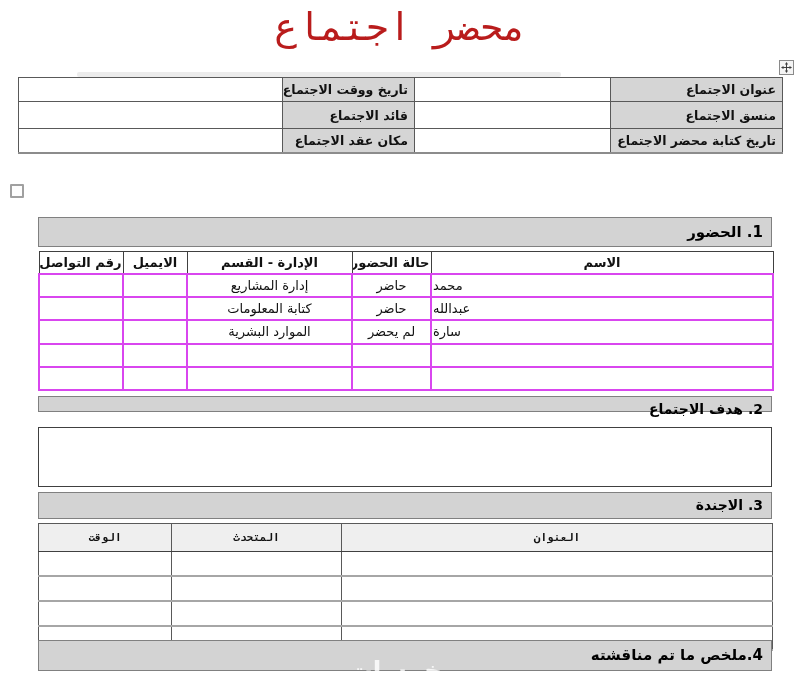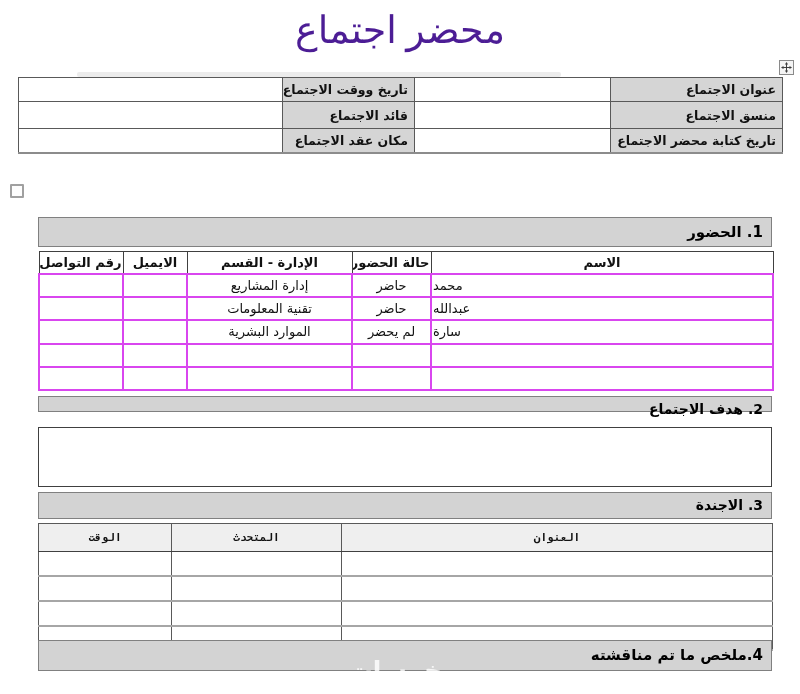--- a/index.html
+++ b/index.html
@@ -1,20 +1,20 @@
 <!DOCTYPE html>
 <html lang="ar" dir="rtl"><head>
 <meta charset="utf-8">
 <style>
   html,body{margin:0;padding:0;background:#fff;font-family:"DejaVu Sans",sans-serif;}
   .canvas{position:relative;width:800px;height:694px;background:#ffffff;overflow:hidden;direction:rtl;}
   .abs{position:absolute;}
 
-  .title{left:0;top:4px;width:800px;text-align:center;font-size:38px;line-height:52px;color:#4c1d95;
-         font-family:Liberation Serif, serif;}
+  .title{left:0;top:4px;width:800px;text-align:center;font-size:38px;line-height:52px;color:#b91c1c;
+         font-family:Liberation Mono, monospace;}
 
   .top-strip{left:77px;top:72px;width:484px;height:5px;background:#ececec;border-radius:2px;}
 
   .move-handle{left:779px;top:60px;width:15px;height:15px;border:1px solid #8a8a8a;background:#f4f4f4;
                box-sizing:border-box;display:flex;align-items:center;justify-content:center;cursor:move;}
   .move-handle svg{display:block;}
 
   table{border-collapse:collapse;table-layout:fixed;}
   td,th{box-sizing:border-box;overflow:hidden;white-space:nowrap;}
 
@@ -133,21 +133,21 @@
     <tr>
       <td class="name">محمد</td>
       <td class="c">حاضر</td>
       <td class="c">إدارة المشاريع</td>
       <td class="c"></td>
       <td class="c"></td>
     </tr>
     <tr>
       <td class="name">عبدالله</td>
       <td class="c">حاضر</td>
-      <td class="c">تقنية المعلومات</td>
+      <td class="c">كتابة المعلومات</td>
       <td class="c"></td>
       <td class="c"></td>
     </tr>
     <tr>
       <td class="name">سارة</td>
       <td class="c">لم يحضر</td>
       <td class="c">الموارد البشرية</td>
       <td class="c"></td>
       <td class="c"></td>
     </tr>

